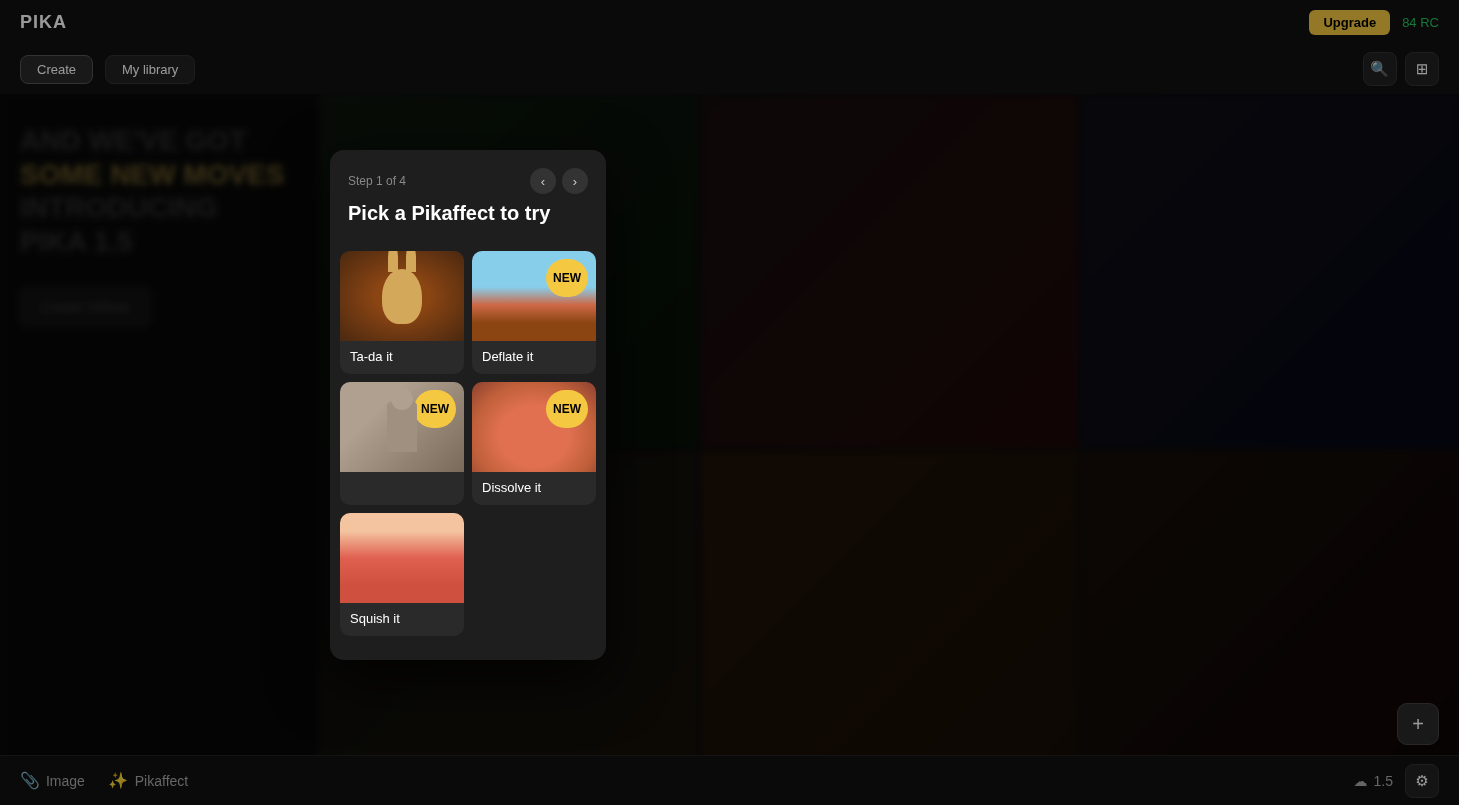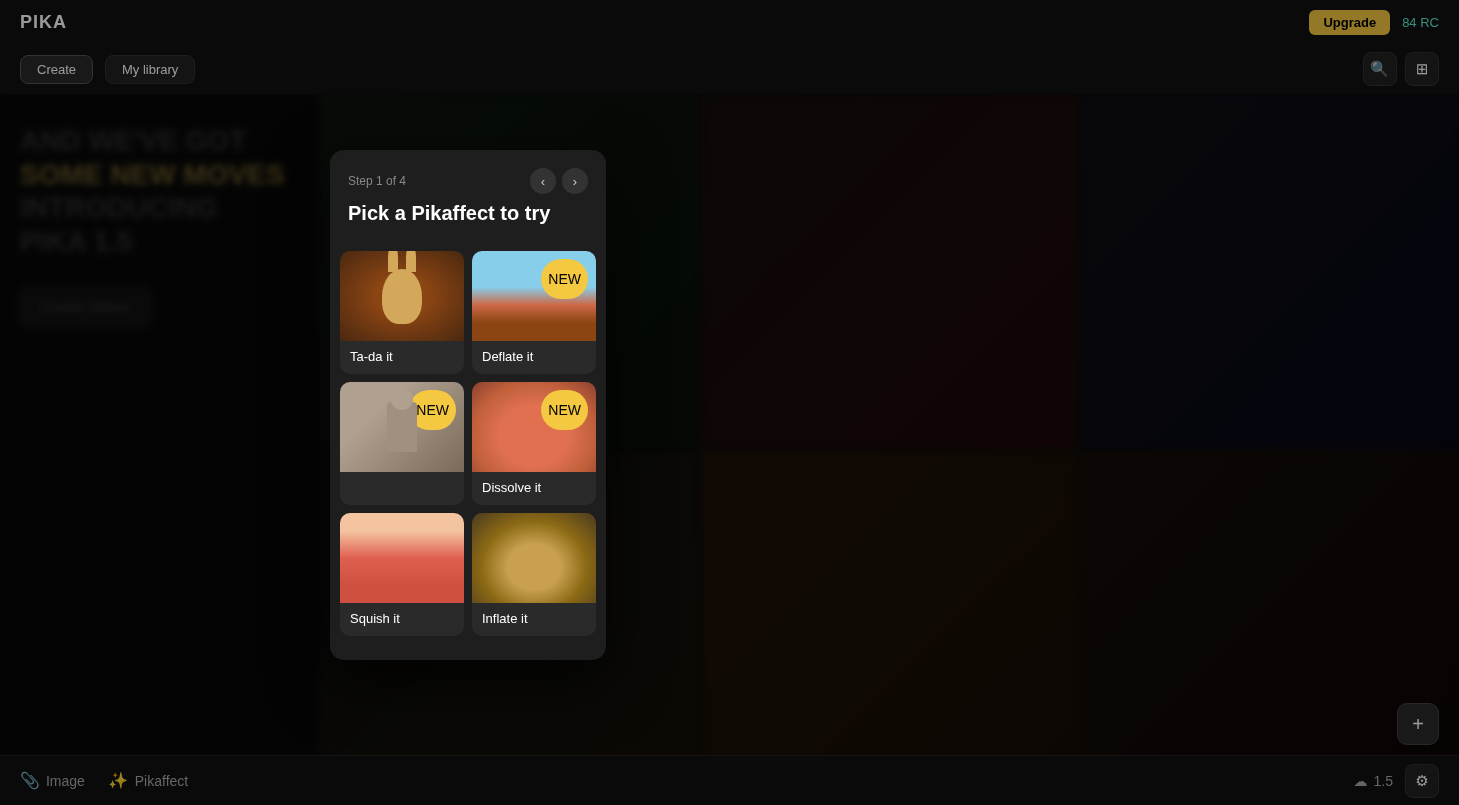--- a/index.html
+++ b/index.html
@@ -39,21 +39,21 @@
       background: #f5c842;
       color: #000;
       border: none;
       border-radius: 6px;
       padding: 5px 14px;
       font-size: 13px;
       font-weight: 600;
       cursor: pointer;
     }
     .topbar-credits {
-      color: #5eead4;
+      color: #22c55e;
       font-size: 13px;
     }
 
     
     .secondnav {
       position: absolute;
       top: 44px; left: 0; right: 0;
       height: 50px;
       background: #111;
       display: flex;
@@ -285,22 +285,22 @@
       height: 90px;
       position: relative;
       overflow: hidden;
     }
     .new-badge {
       position: absolute;
       top: 8px;
       right: 8px;
       background: #f5c842;
       color: #000;
-      font-size: 14px;
-      font-weight: 400;
+      font-size: 12px;
+      font-weight: 700;
       padding: 12px 7px;
       border-radius: 20px;
     }
     .effect-label {
       color: #fff;
       font-size: 13px;
       font-weight: 500;
       padding: 8px 10px 10px 10px;
     }
 
@@ -451,24 +451,20 @@
         <span class="new-badge">NEW</span>
       </div>
       <div class="effect-label">Dissolve it</div>
     </div>
 
     <div class="effect-card">
       <div class="effect-thumb thumb-squish"></div>
       <div class="effect-label">Squish it</div>
     </div>
 
-    <div class="effect-card">
-      <div class="effect-thumb thumb-inflate"></div>
-      <div class="effect-label">Inflate it</div>
-    </div>
 
   </div>
 </div>
 
 <div class="plus-btn">+</div>
 
 <div class="bottombar">
   <div class="bottom-btn">
     <span class="bottom-btn-icon">📎</span>
     <span>Image</span>

